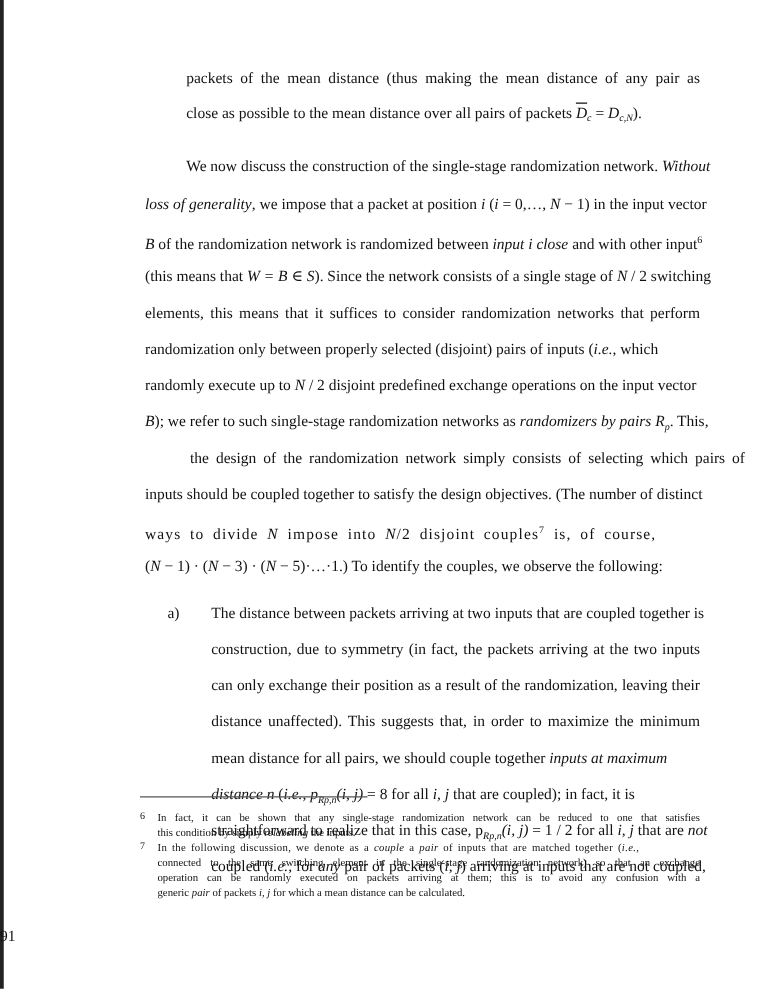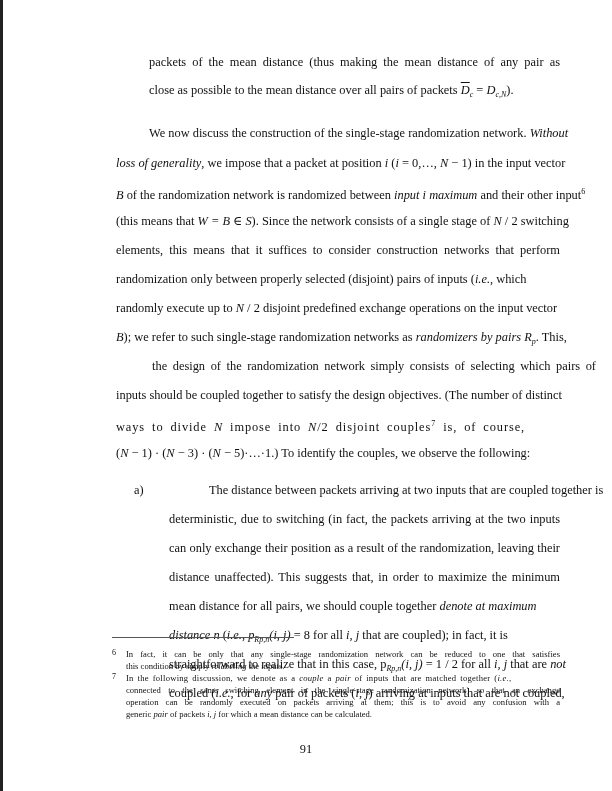--- a/index.html
+++ b/index.html
@@ -12,45 +12,45 @@
   .just { text-align: justify; text-align-last: justify; }
   .sub { font-size: 8px; vertical-align: -3px; font-style: italic; }
   .sup { font-size: 8px; vertical-align: 5px; }
   .ol { text-decoration: overline; }
   i { font-style: italic; }
   .marker { position: absolute; left: 134px; font-size: 12.4px; line-height: 16px; }
   .bl { position: absolute; left: 169px; width: 391px; font-size: 12.4px; line-height: 16px; white-space: nowrap; }
   .rule { position: absolute; left: 112px; top: 637px; width: 182px; height: 1px; background: #555; }
   .fn { position: absolute; left: 126px; width: 434px; font-size: 8.6px; line-height: 12px; white-space: nowrap; }
   .fnnum { position: absolute; left: 112px; font-size: 8px; line-height: 12px; }
-  .pagenum { position: absolute; left: 0; width: 612px; top: 742px; text-align: center; font-size: 12.4px; }
+  .pagenum { position: absolute; left: 0; width: 612px; top: 742px; text-align: left; font-size: 12.4px; }
 </style>
 </head>
 <body>
 
 <div class="left-bar"></div>
 
 <div class="line just" style="top:54px;">packets of the mean distance (thus making the mean distance of any pair as</div>
 <div class="line" style="top:82px;">
   <span>close as possible to the mean distance over all pairs of packets </span><i><span class="ol">D</span><span class="sub">c</span></i><span> = </span><i>D</i><span class="sub">c,N</span><span>).</span>
 </div>
 
 <div class="line" style="top:125px; left:149px;">
   <span>We now discuss the construction of the single-stage randomization network. </span><i>Without</i>
 </div>
 <div class="line" style="top:155px; left:116px; width:444px;">
   <i>loss of generality</i><span>, we impose that a packet at position </span><i>i</i><span> (</span><i>i</i><span> = 0,…, </span><i>N</i><span> − 1) in the input vector</span>
 </div>
 <div class="line" style="top:184px; left:116px; width:444px;">
-  <i>B</i><span> of the randomization network is randomized between </span><i>input i maximum</i><span> and their other input</span><span class="sup">6</span>
+  <i>B</i><span> of the randomization network is randomized between </span><i>input i close</i><span> and with other input</span><span class="sup">6</span>
 </div>
 <div class="line" style="top:213px; left:116px; width:444px;">
   <span>(this means that </span><i>W = B ∈ S</i><span>). Since the network consists of a single stage of </span><i>N</i><span> / 2 switching</span>
 </div>
-<div class="line just" style="top:242px; left:116px; width:444px;">elements, this means that  it suffices to consider construction networks that perform</div>
+<div class="line just" style="top:242px; left:116px; width:444px;">elements, this means that  it suffices to consider randomization networks that perform</div>
 <div class="line" style="top:271px; left:116px; width:444px;">
   <span>randomization only between properly selected (disjoint) pairs of inputs (</span><i>i.e.</i><span>, which</span>
 </div>
 <div class="line" style="top:300px; left:116px; width:444px;">
   <span>randomly execute up to </span><i>N</i><span> / 2 disjoint predefined exchange operations on the input vector</span>
 </div>
 <div class="line" style="top:329px; left:116px; width:444px;">
   <i>B</i><span>); we refer to such single-stage randomization networks as </span><i>randomizers by pairs R</i><span class="sub">p</span><span>. This,</span>
 </div>
 <div class="line just" style="top:358px; left:116px; width:444px;margin-left:36px;">the design of the randomization network simply consists of selecting which pairs of</div>
@@ -62,43 +62,43 @@
   <span>(</span><i>N</i><span> − 1) · (</span><i>N</i><span> − 3) · (</span><i>N</i><span> − 5)·…·1.) To identify the couples, we observe the following:</span>
 </div>
 
 <div class="marker" style="top:430px; left:134px; top:430px;"></div>
 <div class="marker" style="top:431px;"></div>
 <div class="marker" style="top:431px; left:134px;"></div>
 
 <div class="marker" style="top:430px;"></div>
 
 <div class="marker" style="top:482px;">a)</div>
-<div class="bl just" style="top:482px;margin-left:40px;">The distance between packets arriving at two inputs that are coupled together is</div>
-<div class="bl just" style="top:511px;">deterministic, due to switching (in fact, the packets arriving at the two inputs</div>
+<div class="bl just" style="top:482px;">The distance between packets arriving at two inputs that are coupled together is</div>
+<div class="bl just" style="top:511px;">construction, due to symmetry (in fact, the packets arriving at the two inputs</div>
 <div class="bl just" style="top:540px;">can only exchange their position as a result of the randomization, leaving their</div>
 <div class="bl just" style="top:569px;">distance unaffected). This suggests that, in order to maximize the minimum</div>
 <div class="bl" style="top:598px;">
-  <span>mean distance for all pairs, we should couple together </span><i>denote at maximum</i>
+  <span>mean distance for all pairs, we should couple together </span><i>inputs at maximum</i>
 </div>
 <div class="bl" style="top:627px;">
   <i>distance n</i><span> (</span><i>i.e.</i><i>,  p</i><span class="sub">Rp,n</span><i>(i, j)</i><span> = 8  for all </span><i>i</i><span>,  </span><i>j</i><span>  that are coupled); in fact, it is</span>
 </div>
 
 <div class="bl" style="top:656px;">
   <span>straightforward to realize that in this case,  p</span><span class="sub">Rp,n</span><i>(i, j)</i><span> = 1 / 2 for all </span><i>i, j</i><span> that are </span><i>not</i>
 </div>
 
 <div class="bl" style="top:685px;">
   <span>coupled (</span><i>i.e.</i><span>, for </span><i>any</i><span> pair of packets (</span><i>i, j</i><span>) arriving at inputs that are not coupled,</span>
 </div>
 
 <div class="rule"></div>
 
 <div class="fnnum" style="top:647px;">6</div>
-<div class="fn just" style="top:648px;">In fact, it can be only that any single-stage randomization network can be reduced to one that satisfies</div>
+<div class="fn just" style="top:648px;">In fact, it can be shown that any single-stage randomization network can be reduced to one that satisfies</div>
 <div class="fn" style="top:660px;">
   <span>this condition by simply </span><i>relabeling</i><span> the inputs.</span>
 </div>
 <div class="fnnum" style="top:671px;">7</div>
 <div class="fn" style="top:672px; letter-spacing:0.25px; word-spacing:1.5px;">
   <span>In the following discussion, we denote as a </span><i>couple</i><span> a </span><i>pair</i><span> of inputs that are matched together (</span><i>i.e.</i><span>,</span>
 </div>
 <div class="fn just" style="top:684px;">connected to the same switching element in the single-stage randomization network) so that an exchange</div>
 <div class="fn just" style="top:696px;">operation can be randomly executed on packets arriving at them; this is to avoid any confusion with a</div>
 <div class="fn" style="top:708px;">

